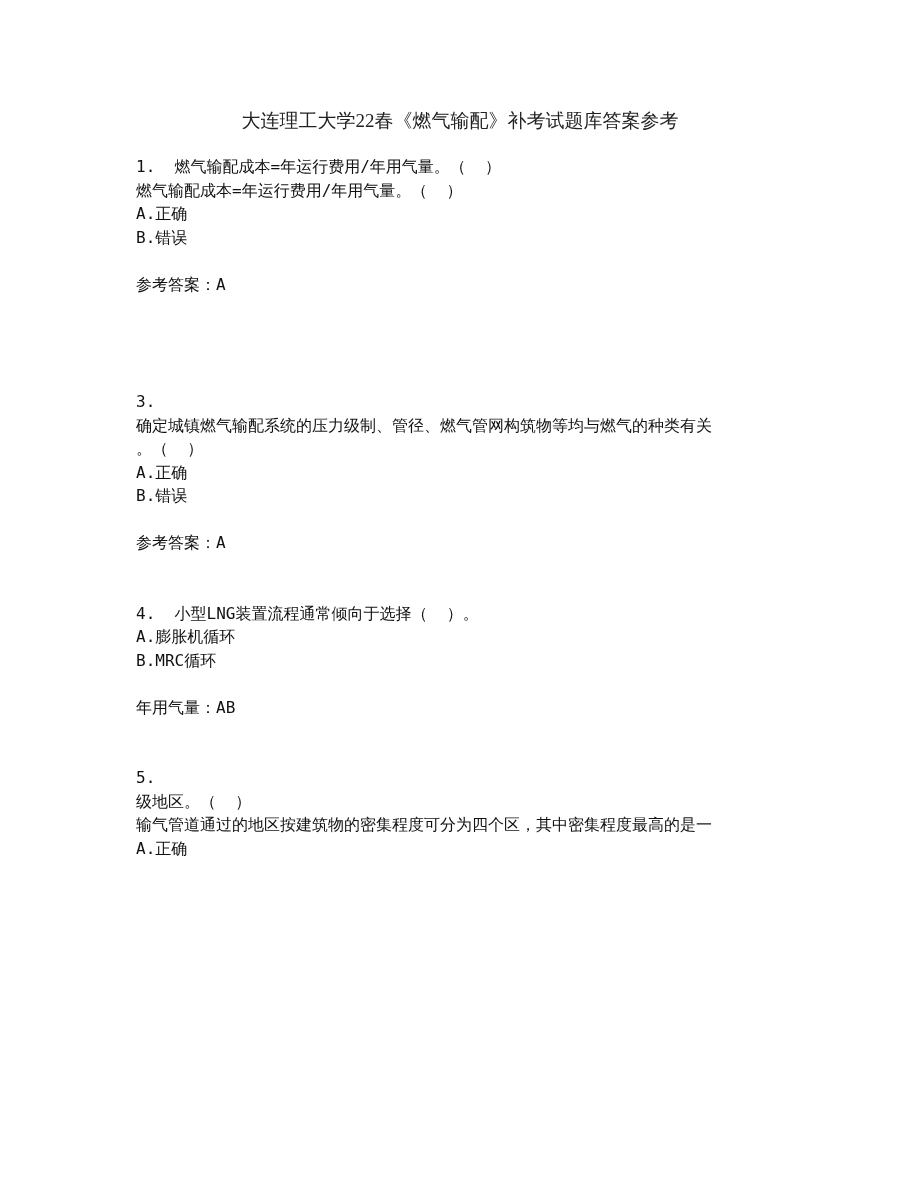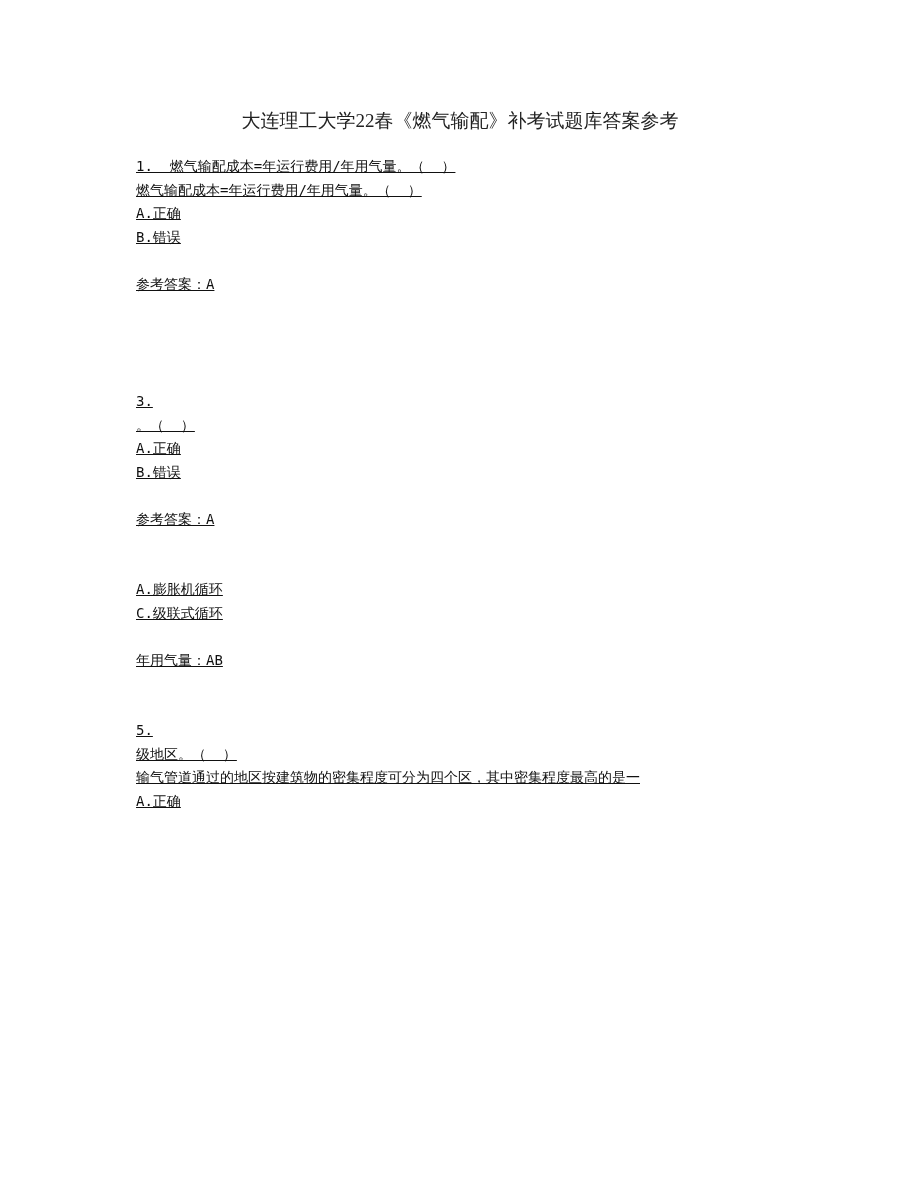--- a/index.html
+++ b/index.html
@@ -5,21 +5,21 @@
     html, body { margin: 0; padding: 0; background: #ffffff; }
     body { width: 920px; height: 1191px; position: relative; overflow: hidden; color: #111; }
     .title {
       position: absolute; left: 0; width: 920px; top: 108px;
       text-align: center; font-family: "Liberation Serif", "DejaVu Serif", serif;
       font-size: 19px; line-height: 26px; color: #222;
     }
     .content {
       position: absolute; left: 136px; top: 155px; width: 660px;
       font-family: "DejaVu Sans Mono", "Liberation Mono", monospace;
-      font-size: 14px; line-height: 23.5px; text-decoration: underline;
+      font-size: 16px; line-height: 23.5px;
     }
     .line { white-space: pre; height: 23.5px; }
     .gap1 { height: 23.5px; }
     .gap2 { height: 47px; }
   </style>
 </head>
 <body>
 
 <div class="title">大连理工大学22春《燃气输配》补考试题库答案参考</div>
 
@@ -32,31 +32,33 @@
     <div class="line">B.错误</div>
     <div class="gap1"></div>
     <div class="line">参考答案：A</div>
   </div>
   <div class="gap2"></div>
 
   <div class="gap2"></div>
 
   <div>
     <div class="line">3.</div>
+    <div class="line">确定城镇燃气输配系统的压力级制、管径、燃气管网构筑物等均与燃气的种类有关</div>
     <div class="line">。（  ）</div>
     <div class="line">A.正确</div>
     <div class="line">B.错误</div>
     <div class="gap1"></div>
     <div class="line">参考答案：A</div>
   </div>
   <div class="gap2"></div>
 
   <div>
+    <div class="line">4.  小型LNG装置流程通常倾向于选择（  ）。</div>
     <div class="line">A.膨胀机循环</div>
-    <div class="line">C.级联式循环</div>
+    <div class="line">B.MRC循环</div>
     <div class="gap1"></div>
     <div class="line">年用气量：AB</div>
   </div>
   <div class="gap2"></div>
 
   <div>
     <div class="line">5.</div>
     <div class="line">级地区。（  ）</div>
     <div class="line">输气管道通过的地区按建筑物的密集程度可分为四个区，其中密集程度最高的是一</div>
     <div class="line">A.正确</div>

